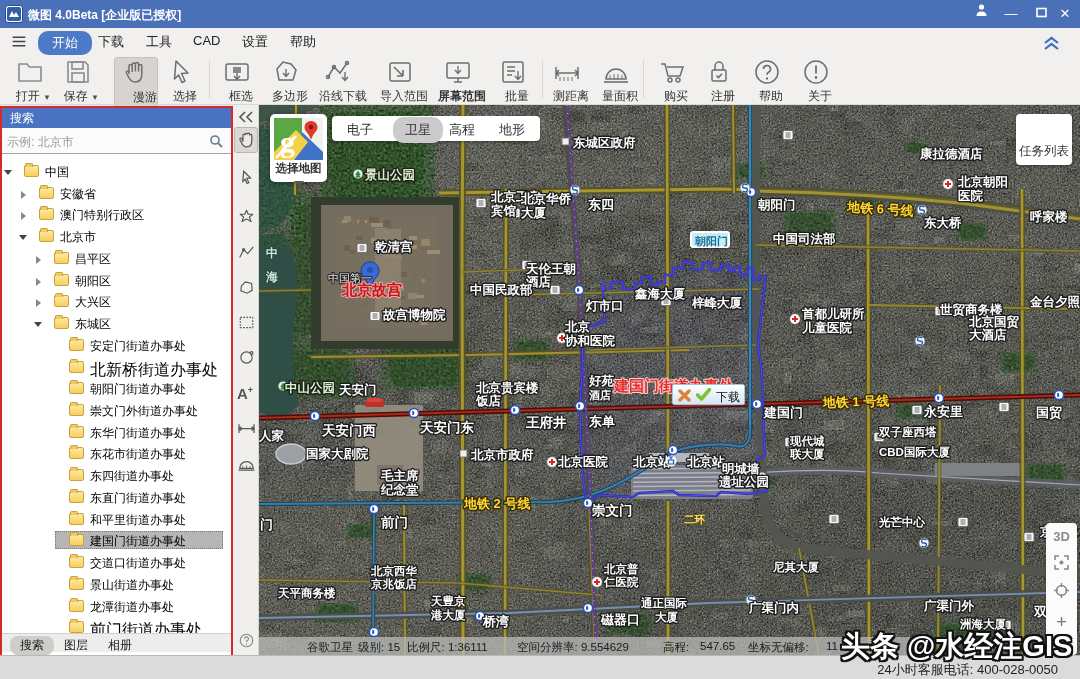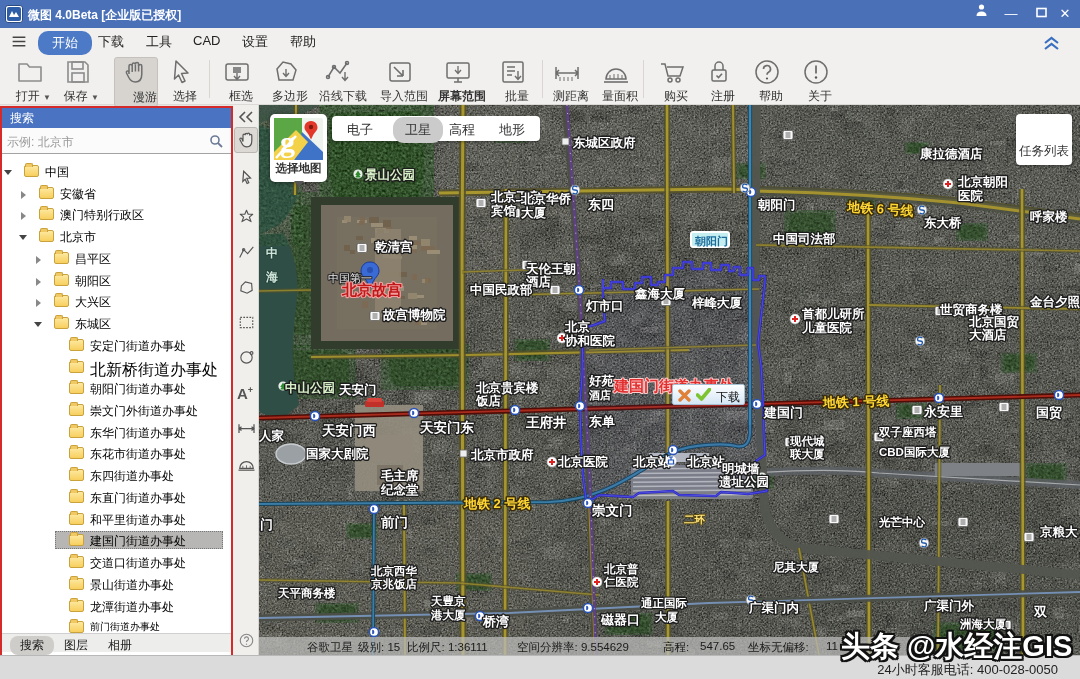--- a/index.html
+++ b/index.html
@@ -252,21 +252,21 @@
       <span style="position:absolute;left:53px;top:376px;width:168px;height:18px;background:#b8b6b4;border:1px dotted #777"></span>
       <span class="folder" style="left:67px;top:378px"></span>
       <span style="position:absolute;left:88px;top:378px;font-size:12px">建国门街道办事处</span>
       <span class="folder" style="left:67px;top:400px"></span>
       <span style="position:absolute;left:88px;top:400px;font-size:12px">交道口街道办事处</span>
       <span class="folder" style="left:67px;top:422px"></span>
       <span style="position:absolute;left:88px;top:422px;font-size:12px">景山街道办事处</span>
       <span class="folder" style="left:67px;top:444px"></span>
       <span style="position:absolute;left:88px;top:444px;font-size:12px">龙潭街道办事处</span>
       <span class="folder" style="left:67px;top:465px"></span>
-      <span style="position:absolute;left:88px;top:465px;font-size:10px">前门街道办事处</span>
+      <span style="position:absolute;left:88px;top:465px;font-size:16px">前门街道办事处</span>
     </div>
  <div id="ptabs">
   <span style="position:absolute;left:8px;top:2px;background:#cfcdca;border-radius:8px;padding:1px 10px">搜索</span>
   <span style="position:absolute;left:62px;top:3px">图层</span>
   <span style="position:absolute;left:106px;top:3px">相册</span>
  </div>
 </div>
 <div id="strip">
     <svg style="position:absolute;left:4px;top:6px" width="18" height="12" viewBox="0 0 18 12">
       <g fill="none" stroke="#555" stroke-width="1.6">
@@ -1939,17 +1939,32 @@
 <div style="position:absolute;left:0;top:532px;width:651px;height:18px;background:rgba(186,186,184,0.75);z-index:30;font-size:11.5px;color:#1a1a1a">
  <span style="position:absolute;left:48px;top:3px">谷歌卫星</span>
  <span style="position:absolute;left:99px;top:3px">级别: 15</span>
  <span style="position:absolute;left:148px;top:3px">比例尺: 1:36111</span>
  <span style="position:absolute;left:258px;top:3px">空间分辨率: 9.554629</span>
  <span style="position:absolute;left:404px;top:3px">高程:</span>
  <span style="position:absolute;left:441px;top:3px">547.65</span>
  <span style="position:absolute;left:489px;top:3px">坐标无偏移:</span>
  <span style="position:absolute;left:567px;top:3px">11</span>
 </div>
+<div style="position:absolute;left:787px;top:418px;width:31px;height:132px;background:#fbfbfb;border-radius:4px;box-shadow:0 1px 3px rgba(0,0,0,0.35);z-index:40;color:#8a8a8a">
+ <div style="position:absolute;left:0;top:6px;width:31px;text-align:center;font-size:13px;font-weight:bold">3D</div>
+ <svg width="15" height="15" viewBox="0 0 15 15" style="position:absolute;left:8px;top:32px">
+        <g stroke="#8a8a8a" stroke-width="1.6" fill="none">
+          <path d="M5 1 L1 1 1 5 M10 1 L14 1 14 5 M1 10 L1 14 5 14 M14 10 L14 14 10 14"></path>
+          <circle cx="7.5" cy="7.5" r="2" fill="#8a8a8a" stroke="none"></circle>
+        </g>
+      </svg>
+ <svg width="15" height="15" viewBox="0 0 15 15" style="position:absolute;left:8px;top:60px">
+        <circle cx="7.5" cy="7.5" r="5" fill="none" stroke="#8a8a8a" stroke-width="1.5"></circle>
+        <path d="M7.5 0 V4 M7.5 11 V15 M0 7.5 H4 M11 7.5 H15" stroke="#8a8a8a" stroke-width="1.5"></path>
+      </svg>
+ <div style="position:absolute;left:0;top:88px;width:31px;text-align:center;font-size:19px;color:#777">+</div>
+ <div style="position:absolute;left:0;top:114px;width:31px;text-align:center;font-size:19px;color:#777">−</div>
+</div>
 </div>
 <div id="bottombar">
     <div class="phone">24小时客服电话: 400-028-0050</div>
   </div>
 <div id="wm">头条 @水经注GIS</div>
 
 </body></html>

